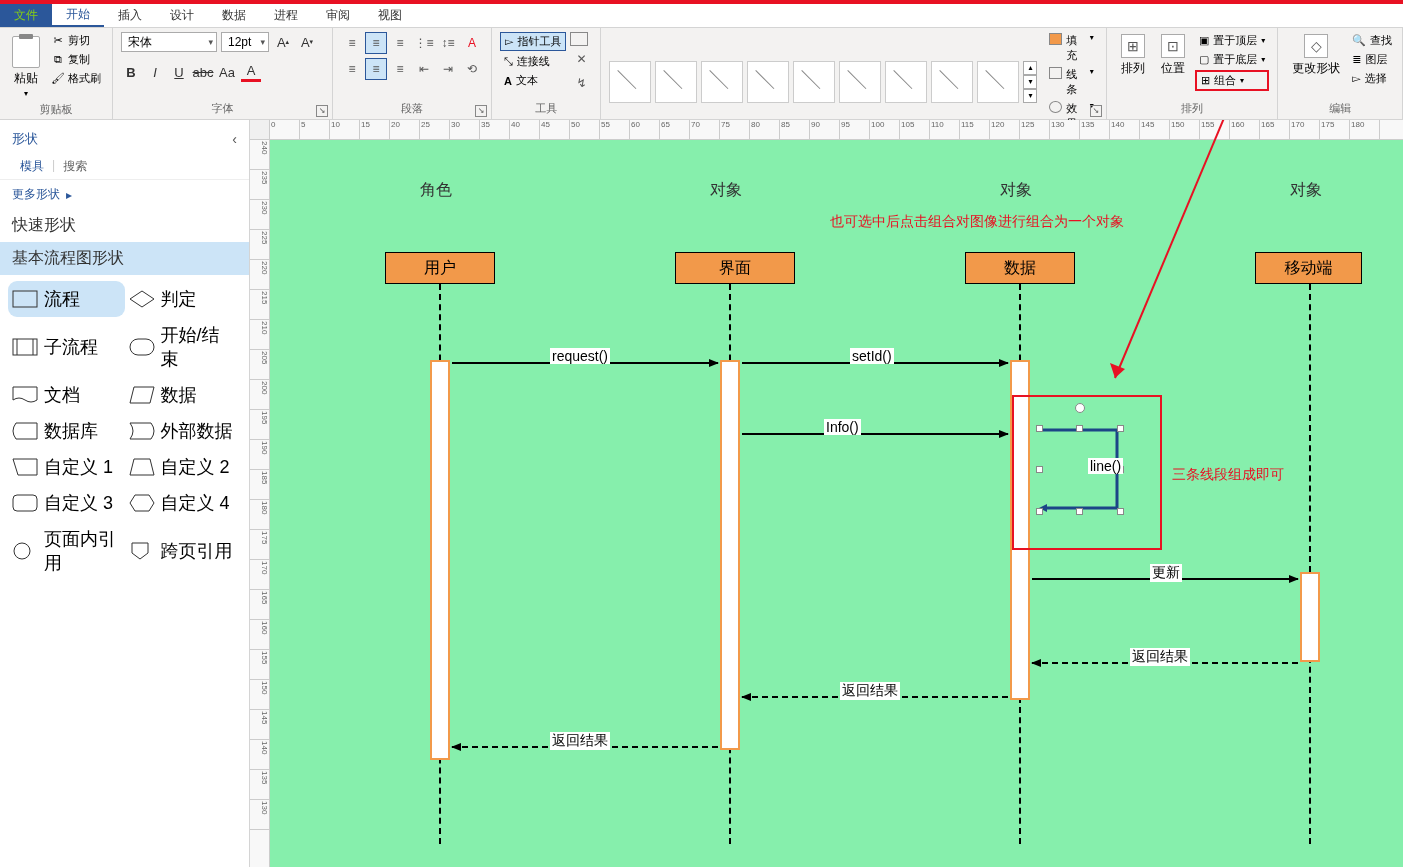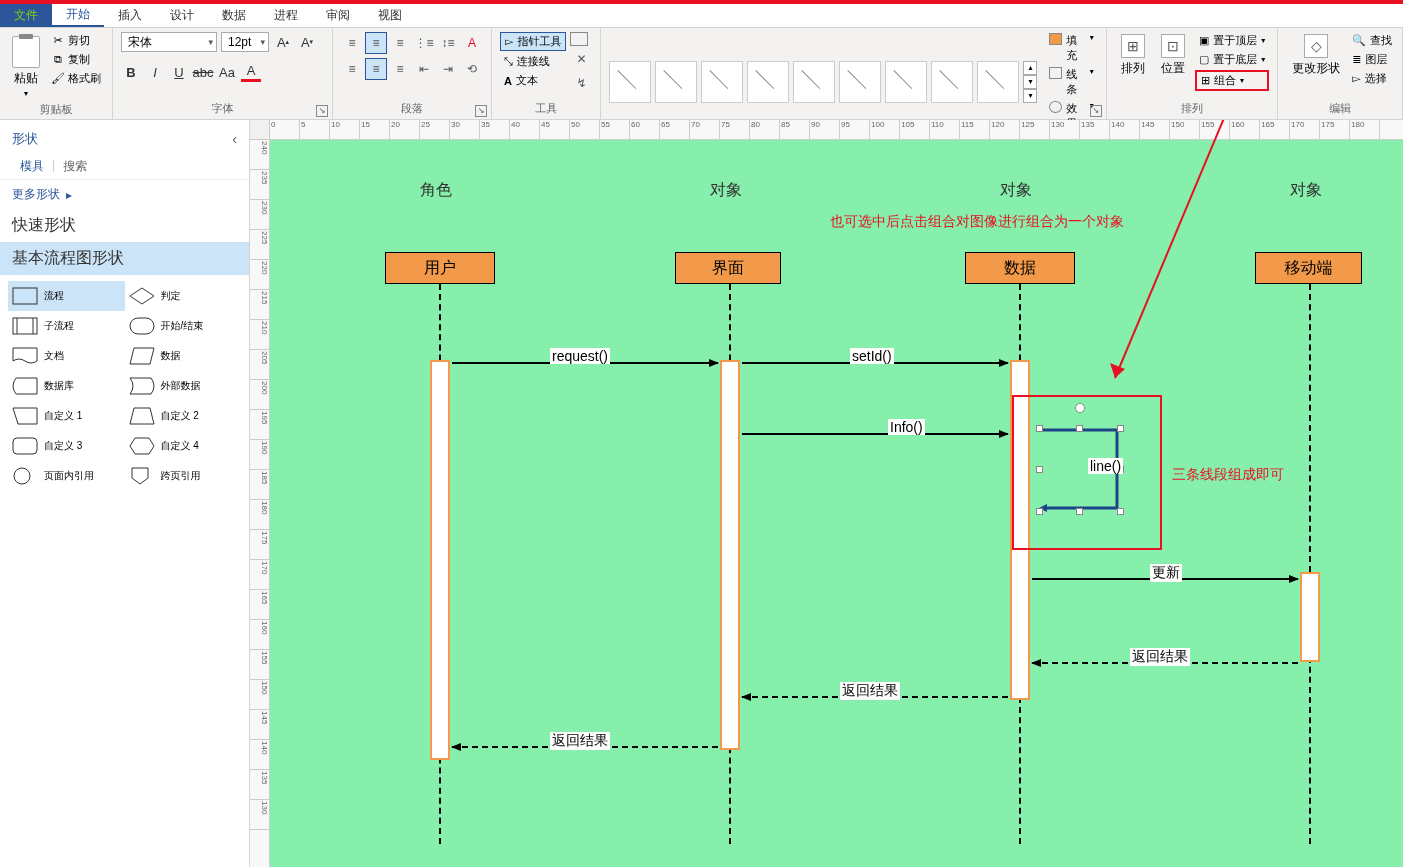--- a/index.html
+++ b/index.html
@@ -78,21 +78,21 @@
 .panel-header { padding: 10px 12px 6px; display: flex; justify-content: space-between; align-items: center; }
 .panel-title { font-size: 13px; color: #2b579a; }
 .collapse-icon { font-size: 14px; color: #555; cursor: pointer; }
 .panel-tabs { display: flex; gap: 0; border-bottom: 1px solid #eee; padding: 0 12px; }
 .panel-tab { padding: 4px 8px; font-size: 12px; cursor: pointer; color: #666; }
 .panel-tab.active { color: #2b579a; }
 .panel-link { padding: 6px 12px; font-size: 12px; color: #2b579a; cursor: pointer; display:flex; align-items:center; gap:6px; }
 .panel-section { padding: 6px 12px; font-size: 16px; color: #333; }
 .panel-section.active { background: #cce4f7; }
 .stencil-grid { display: grid; grid-template-columns: 1fr 1fr; gap: 0; padding: 6px 8px; }
-.stencil-item { display: flex; align-items: center; gap: 6px; padding: 6px 4px; font-size: 10px; cursor: pointer; }
+.stencil-item { display: flex; align-items: center; gap: 6px; padding: 6px 4px; font-size: 18px; cursor: pointer; border-radius: 9px; }
 .stencil-item.active { background: #cce4f7; }
 .stencil-shape { width: 26px; height: 18px; flex-shrink:0; }
 
 
 .canvas-area { flex: 1; position: relative; background: #fff; overflow: hidden; }
 .ruler-h { position: absolute; top: 0; left: 20px; right: 0; height: 20px; background: #f8f8f8; border-bottom: 1px solid #ccc; display: flex; font-size: 8px; color: #666; }
 .ruler-h-tick { width: 30px; border-right: 1px solid #ccc; padding-left: 1px; position:relative; }
 .ruler-v { position: absolute; top: 20px; left: 0; width: 20px; bottom: 0; background: #f8f8f8; border-right: 1px solid #ccc; display: flex; flex-direction: column; font-size: 8px; color: #666; }
 .ruler-v-tick { height: 30px; border-bottom: 1px solid #ccc; writing-mode: vertical-rl; padding-top:1px; }
 .ruler-corner { position:absolute; top:0; left:0; width:20px; height:20px; background:#f0f0f0; border-right:1px solid #ccc; border-bottom:1px solid #ccc; }
@@ -506,21 +506,21 @@
       <div class="seq-header" style="left:150px; top:40px">角色</div>
       <div class="seq-header" style="left:440px; top:40px">对象</div>
       <div class="seq-header" style="left:730px; top:40px">对象</div>
       <div class="seq-header" style="left:1020px; top:40px">对象</div>
 
       <div class="red-text" style="left:560px; top:73px">也可选中后点击组合对图像进行组合为一个对象</div>
 
       <div class="seq-box" style="left:115px; top:112px; width:110px; height:32px">
           <span>用户</span>
         </div>
-      <div class="seq-box" style="left:405px; top:112px; width:106px; height:32px">
+      <div class="seq-box" style="left:405px; top:112px; width:120px; height:32px">
           <span>界面</span>
         </div>
       <div class="seq-box" style="left:695px; top:112px; width:110px; height:32px">
           <span>数据</span>
         </div>
       <div class="seq-box" style="left:985px; top:112px; width:107px; height:32px">
           <span>移动端</span>
         </div>
 
       <div class="lifeline" style="left:169px; top:144px; height:560px"></div>
@@ -533,21 +533,21 @@
       <div class="activation" style="left:740px; top:220px; height:340px"></div>
       <div class="activation" style="left:1030px; top:432px; height:90px"></div>
 
       <div class="msg-arrow" style="left:182px; top:222px; width:266px"></div>
       <div class="msg-label" style="left:280px; top:208px">request()</div>
 
       <div class="msg-arrow" style="left:472px; top:222px; width:266px"></div>
       <div class="msg-label" style="left:580px; top:208px">setId()</div>
 
       <div class="msg-arrow" style="left:472px; top:293px; width:266px"></div>
-      <div class="msg-label" style="left:618px; top:279px">Info()</div>
+      <div class="msg-label" style="left:554px; top:279px">Info()</div>
 
       <div class="msg-arrow" style="left:762px; top:438px; width:266px"></div>
       <div class="msg-label" style="left:880px; top:424px">更新</div>
 
       <div class="msg-arrow dashed left" style="left:762px; top:522px; width:266px"></div>
       <div class="msg-label" style="left:860px; top:508px">返回结果</div>
 
       <div class="msg-arrow dashed left" style="left:472px; top:556px; width:266px"></div>
       <div class="msg-label" style="left:570px; top:542px">返回结果</div>
 

